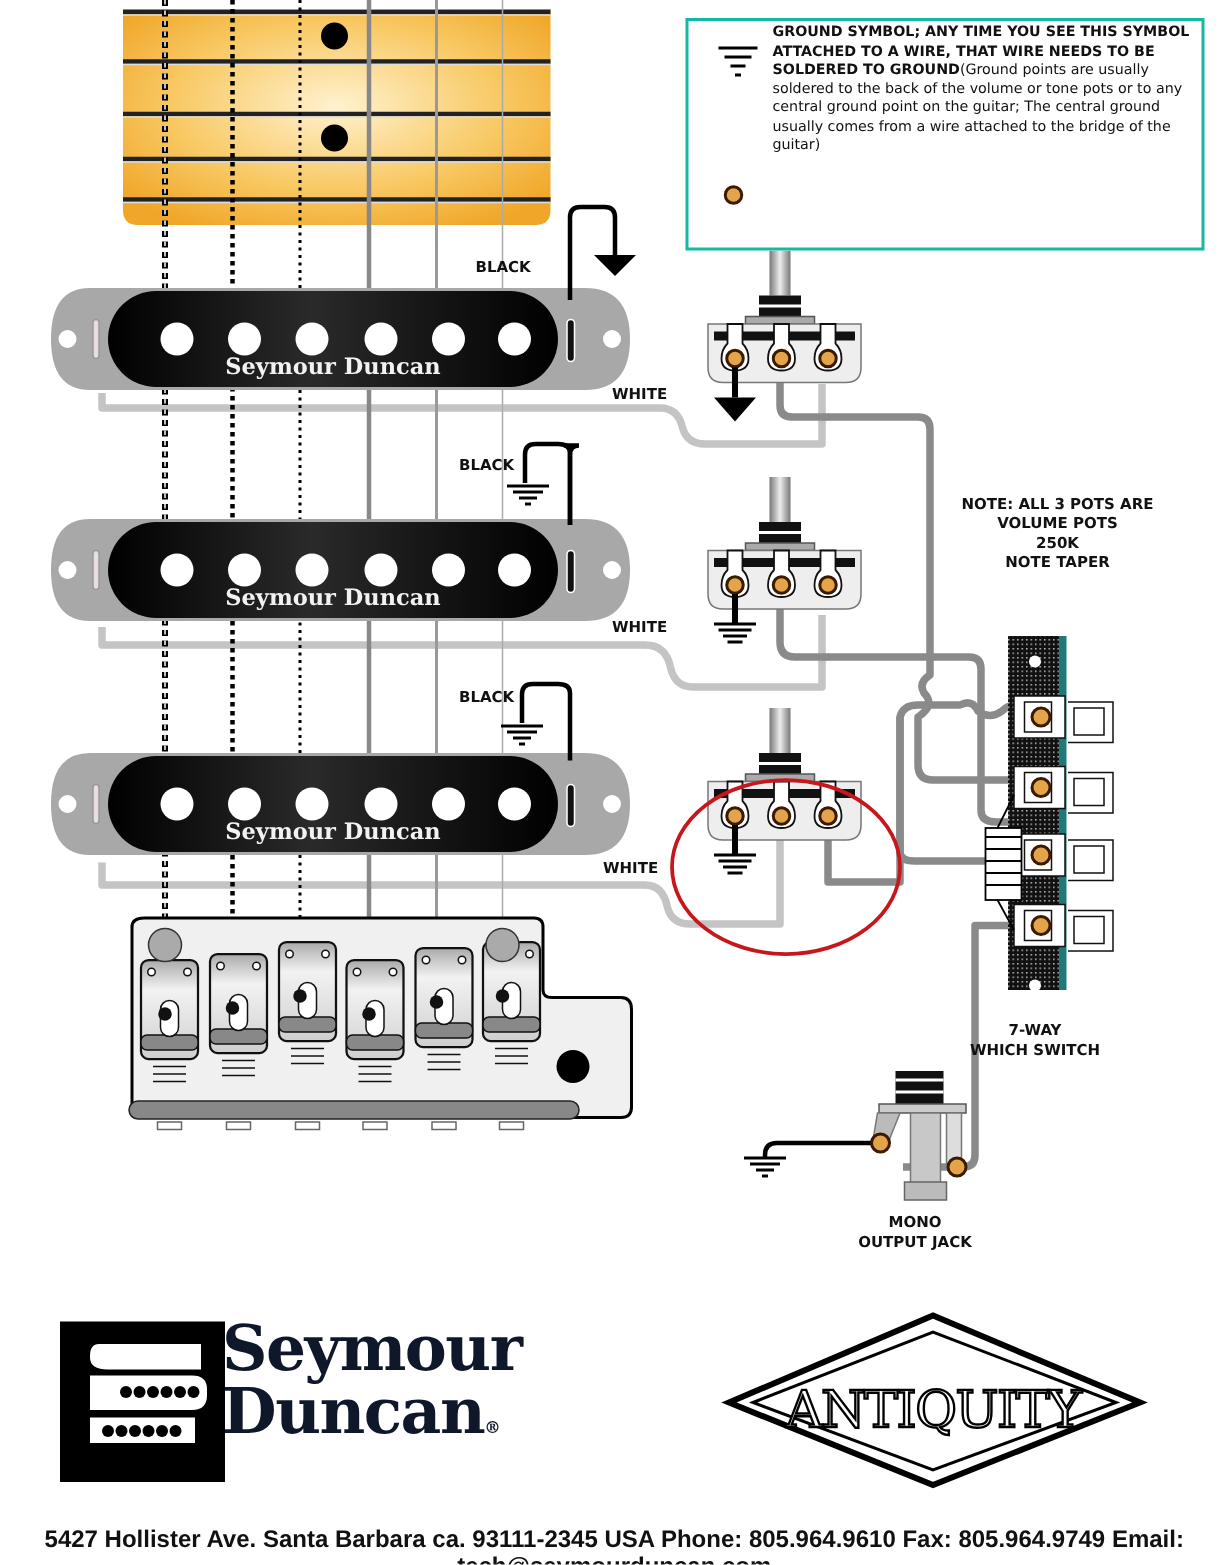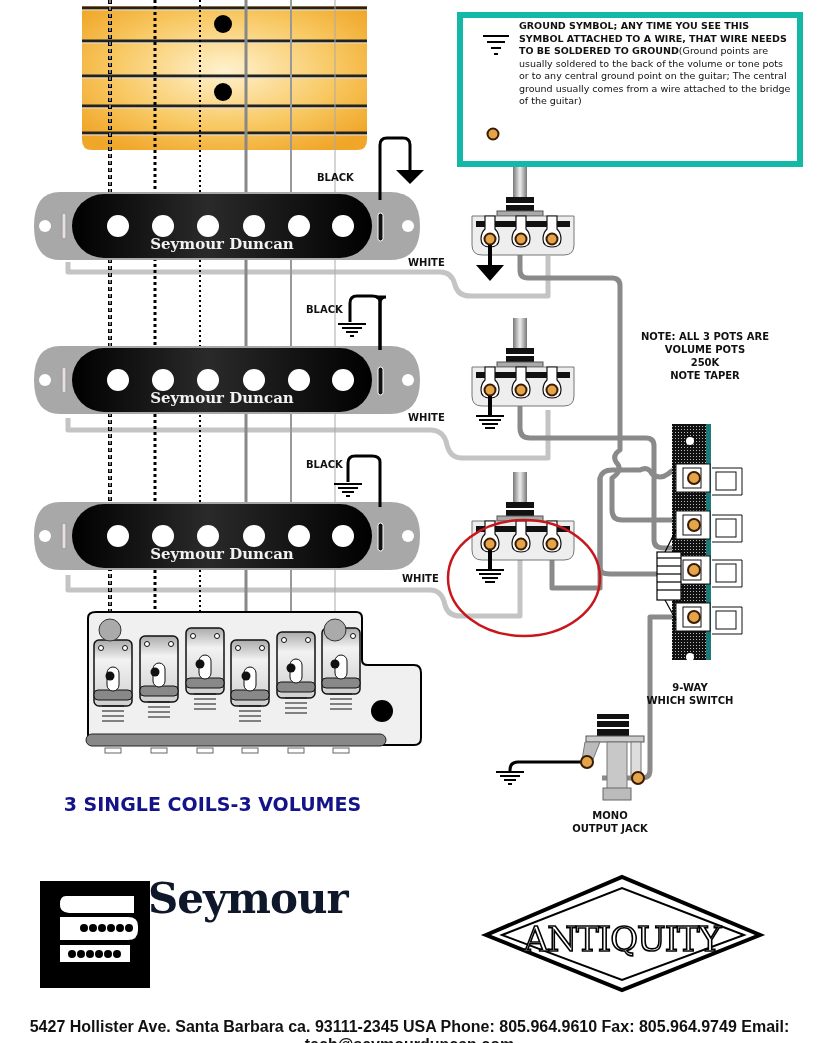--- a/index.html
+++ b/index.html
@@ -1,20 +1,20 @@
 <!DOCTYPE html>
 <html><head>
 <meta charset="utf-8">
 <style>
   html,body{margin:0;padding:0;background:#fff;}
   body{width:819px;height:1043px;position:relative;overflow:hidden;font-family:"DejaVu Sans",sans-serif;}
   svg{position:absolute;left:0;top:0;}
   .lbl{font-family:"DejaVu Sans",sans-serif;font-weight:bold;font-size:10px;fill:#111;}
   .pu-text{font-family:"DejaVu Serif",serif;font-weight:bold;font-size:15px;fill:#f2f2f2;}
-  #legend{position:absolute;left:457px;top:12px;width:346px;height:155px;border:6px solid #14b8a6;box-sizing:border-box;background:#fff;}
+  #legend{position:absolute;left:457px;top:12px;width:346px;height:155px;border:2px solid #14b8a6;box-sizing:border-box;background:#fff;}
   #legend .row{position:absolute;left:56px;right:6px;font-size:9.5px;line-height:12.5px;color:#111;}
   #legend .b{font-weight:bold;}
   #title{position:absolute;left:40px;top:792px;width:345px;text-align:center;color:#14148a;font-weight:bold;font-family:"DejaVu Sans",sans-serif;}
   #title .t1,#title .t2{font-size:19px;line-height:25px;display:block;}
   #title .cp{font-size:9px;line-height:12px;display:block;color:#14148a;}
   #sd-logo-text{position:absolute;left:148px;top:878px;font-family:"DejaVu Serif",serif;font-weight:bold;font-size:42px;line-height:42px;color:#0f172a;letter-spacing:-1px;}
   #sd-logo-text .reg{font-size:11px;letter-spacing:0;}
   #footer{position:absolute;left:0;width:819px;top:1018px;text-align:center;font-size:16px;font-weight:bold;color:#111;font-family:"Liberation Sans",sans-serif;}
   #note{position:absolute;left:620px;top:330px;width:170px;text-align:center;font-size:10px;font-weight:bold;line-height:13px;color:#111;}
   .caption{position:absolute;text-align:center;font-size:10px;font-weight:bold;line-height:13px;color:#111;}
@@ -407,30 +407,30 @@
 </div>
 
 <div id="note">
   <div>NOTE: ALL 3 POTS ARE</div>
   <div>VOLUME POTS</div>
   <div>250K</div>
   <div>NOTE TAPER</div>
 </div>
 
 <div class="caption" style="left:640px;top:681px;width:100px;">
-  <div>9-WAY</div>
+  <div>7-WAY</div>
   <div>WHICH SWITCH</div>
 </div>
 
 <div class="caption" style="left:560px;top:809px;width:100px;">
   <div>MONO</div>
   <div>OUTPUT JACK</div>
 </div>
 
 <div id="title">
-  <span class="t1">3 SINGLE COILS-3 VOLUMES</span>
 </div>
 
 <div id="sd-logo-text">
   <div>Seymour</div>
+  <div><span>Duncan</span><span class="reg">®</span></div>
 </div>
 
 <div id="footer">5427 Hollister Ave. Santa Barbara ca. 93111-2345 USA  Phone: 805.964.9610  Fax: 805.964.9749   Email: tech@seymourduncan.com</div>
 
 </body></html>

